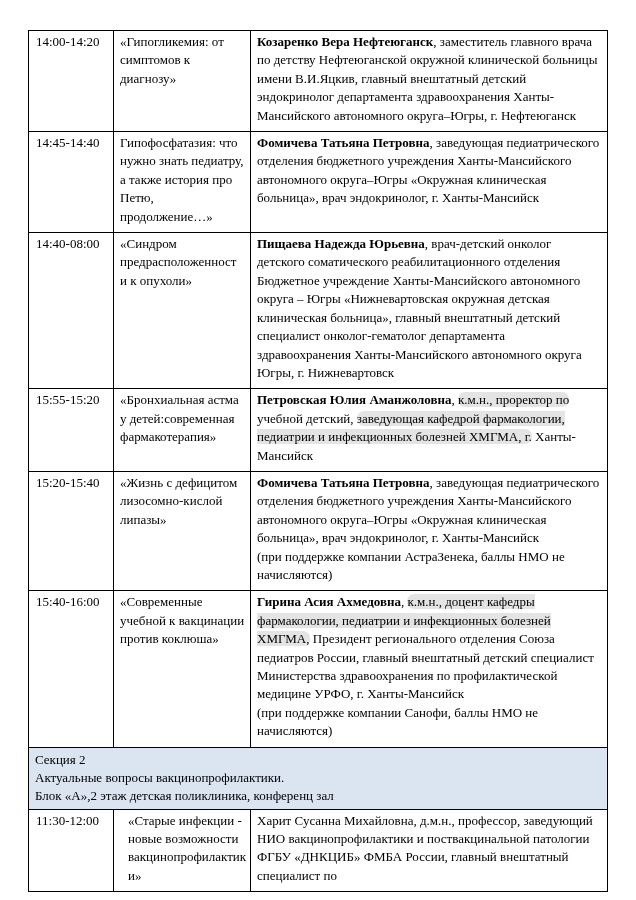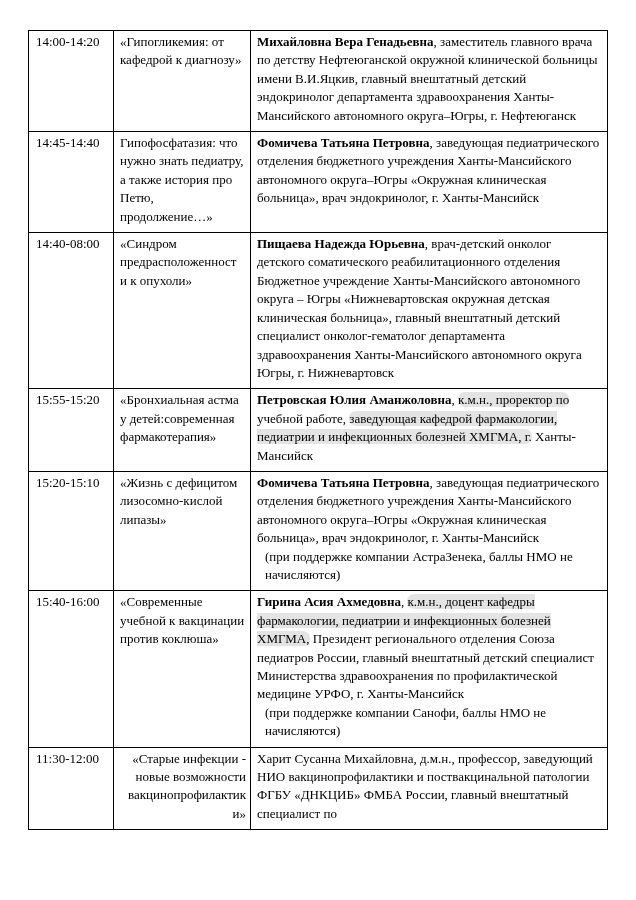--- a/index.html
+++ b/index.html
@@ -42,72 +42,78 @@
   }
   td.time {
     padding-left: 7px;
     white-space: nowrap;
   }
   td.topic {
     padding-right: 4px;
   }
   td.topic.indent {
     padding-left: 14px;
-    text-align: right;
   }
   td.speaker { }
   td.section {
     background: var(--section-bg);
     padding: 3px 6px 4px 6px;
     line-height: 18px;
   }
   .b  { font-weight: bold; }
   .hl { background: var(--hl-bg); border-radius: 7px; }
-  .nl { display: block; margin-left: 8px; }
+  .nl { display: block; }
 </style>
 </head>
 <body>
 
 <div class="page">
   <table class="schedule">
     <colgroup>
       <col class="c-time">
       <col class="c-topic">
       <col class="c-speaker">
     </colgroup>
     <tbody>
         <tr>
           <td class="time">14:00-14:20</td>
-          <td class="topic">«Гипогликемия: от кафедрой к диагнозу»</td>
-          <td class="speaker"><span class="b">Михайловна Вера Генадьевна</span><span>, заместитель главного врача по детству Нефтеюганской окружной клинической больницы имени В.И.Яцкив, главный внештатный детский эндокринолог департамента здравоохранения Ханты-Мансийского автономного округа–Югры, г. Нефтеюганск</span></td>
+          <td class="topic">«Гипогликемия: от симптомов к диагнозу»</td>
+          <td class="speaker"><span class="b">Козаренко Вера Нефтеюганск</span><span>, заместитель главного врача по детству Нефтеюганской окружной клинической больницы имени В.И.Яцкив, главный внештатный детский эндокринолог департамента здравоохранения Ханты-Мансийского автономного округа–Югры, г. Нефтеюганск</span></td>
         </tr>
         <tr>
           <td class="time">14:45-14:40</td>
           <td class="topic">Гипофосфатазия: что нужно знать педиатру, а также история про Петю, продолжение…»</td>
           <td class="speaker"><span class="b">Фомичева Татьяна Петровна</span><span>, заведующая педиатрического отделения бюджетного учреждения Ханты-Мансийского автономного округа–Югры «Окружная клиническая больница», врач эндокринолог, г. Ханты-Мансийск</span></td>
         </tr>
         <tr>
           <td class="time">14:40-08:00</td>
           <td class="topic">«Синдром предрасположенност и к опухоли»</td>
           <td class="speaker"><span class="b">Пищаева Надежда Юрьевна</span><span>, врач-детский онколог детского соматического реабилитационного отделения Бюджетное учреждение Ханты-Мансийского автономного округа – Югры «Нижневартовская окружная детская клиническая больница», главный внештатный детский специалист онколог-гематолог департамента здравоохранения Ханты-Мансийского автономного округа  Югры, г. Нижневартовск</span></td>
         </tr>
         <tr>
           <td class="time">15:55-15:20</td>
           <td class="topic">«Бронхиальная астма у детей:современная фармакотерапия»</td>
-          <td class="speaker"><span class="b">Петровская Юлия Аманжоловна</span><span>, </span><span class="hl">к.м.н., проректор по</span><span> учебной работе,  </span><span class="hl">заведующая кафедрой фармакологии, педиатрии и инфекционных болезней  ХМГМА, г.</span><span> Ханты-Мансийск</span></td>
+          <td class="speaker"><span class="b">Петровская Юлия Аманжоловна</span><span>, </span><span class="hl">к.м.н., проректор по</span><span> учебной детский,  </span><span class="hl">заведующая кафедрой фармакологии, педиатрии и инфекционных болезней  ХМГМА, г.</span><span> Ханты-Мансийск</span></td>
         </tr>
         <tr>
-          <td class="time">15:20-15:10</td>
+          <td class="time">15:20-15:40</td>
           <td class="topic">«Жизнь с дефицитом лизосомно-кислой липазы»</td>
           <td class="speaker"><span class="b">Фомичева Татьяна Петровна</span><span>, заведующая педиатрического отделения бюджетного учреждения Ханты-Мансийского автономного округа–Югры «Окружная клиническая больница», врач эндокринолог, г. Ханты-Мансийск</span><span class="nl">(при поддержке компании АстраЗенека, баллы НМО не начисляются)</span></td>
         </tr>
         <tr>
           <td class="time">15:40-16:00</td>
           <td class="topic">«Современные учебной к вакцинации против коклюша»</td>
           <td class="speaker"><span class="b">Гирина Асия Ахмедовна</span><span>, </span><span class="hl">к.м.н., доцент кафедры фармакологии, педиатрии и инфекционных болезней ХМГМА,</span><span> Президент регионального отделения Союза педиатров России, главный внештатный детский специалист Министерства здравоохранения по профилактической медицине УРФО, г. Ханты-Мансийск</span><span class="nl">(при поддержке компании Санофи, баллы НМО не начисляются)</span></td>
+        </tr>
+        <tr>
+          <td colspan="3" class="section">
+            <div>Секция 2</div>
+            <div>Актуальные вопросы вакцинопрофилактики.</div>
+            <div>Блок «А»,2 этаж детская поликлиника, конференц зал</div>
+          </td>
         </tr>
         <tr>
           <td class="time">11:30-12:00</td>
           <td class="topic indent">«Старые инфекции - новые возможности вакцинопрофилактик и»</td>
           <td class="speaker"><span>Харит Сусанна Михайловна, д.м.н., профессор, заведующий НИО вакцинопрофилактики и поствакцинальной патологии ФГБУ «ДНКЦИБ» ФМБА России, главный внештатный специалист по</span></td>
         </tr>
       </tbody>
   </table>
 </div>
 

